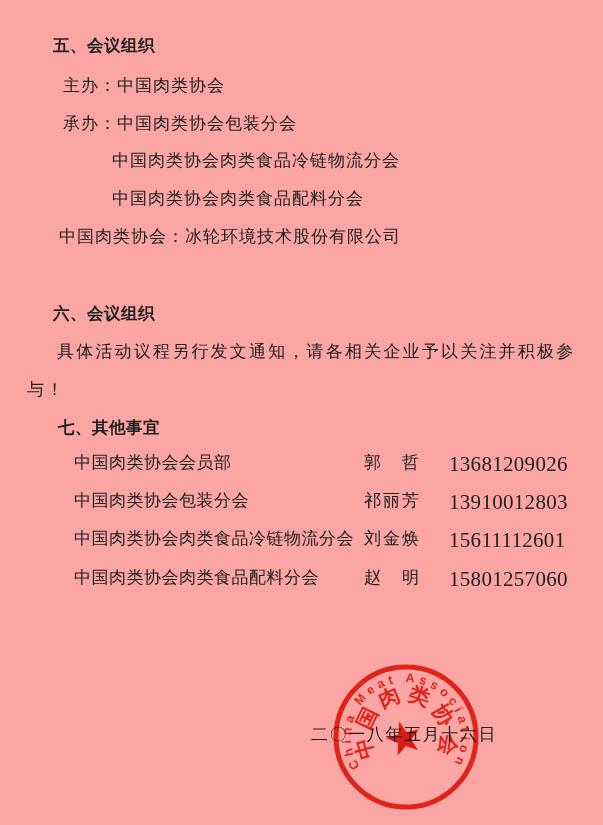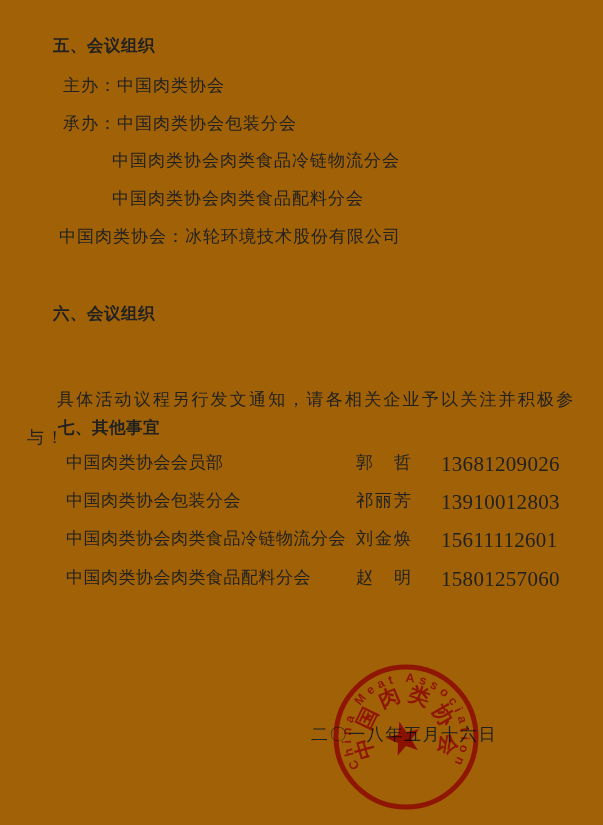--- a/index.html
+++ b/index.html
@@ -1,39 +1,39 @@
 <!DOCTYPE html>
 <html><head>
 <meta charset="utf-8">
 <style>
   html, body { margin: 0; padding: 0; background: #888; }
   .page {
     position: relative;
     width: 603px;
     height: 825px;
-    background: #a16207;
+    background: #fca5a5;
     font-family: "Liberation Serif", "DejaVu Serif", serif;
     color: #212121;
     overflow: hidden;
   }
   .line {
     position: absolute;
     white-space: nowrap;
     font-size: 17px;
     letter-spacing: 1px;
     line-height: 1;
   }
   .heading {
     font-family: "Liberation Sans", "DejaVu Sans", sans-serif;
     font-weight: bold;
     font-size: 16.5px;
     letter-spacing: 0.5px;
   }
-  .para { letter-spacing: 2.2px; margin-top: 48px; }
-  .contact-row { position: absolute; left: 4px; width: 485px; height: 20px; }
+  .para { letter-spacing: 2.2px; }
+  .contact-row { position: absolute; left: 12px; width: 485px; height: 20px; }
   .contact-org {
     position: absolute; left: 62px; top: 0;
     font-size: 17px; letter-spacing: 0.5px; white-space: nowrap; line-height: 1;
   }
   .contact-name {
     position: absolute; left: 352px; top: 0;
     font-size: 17px; letter-spacing: 2px; white-space: nowrap; line-height: 1;
   }
   .contact-phone {
     position: absolute; left: 437px; top: 0;

